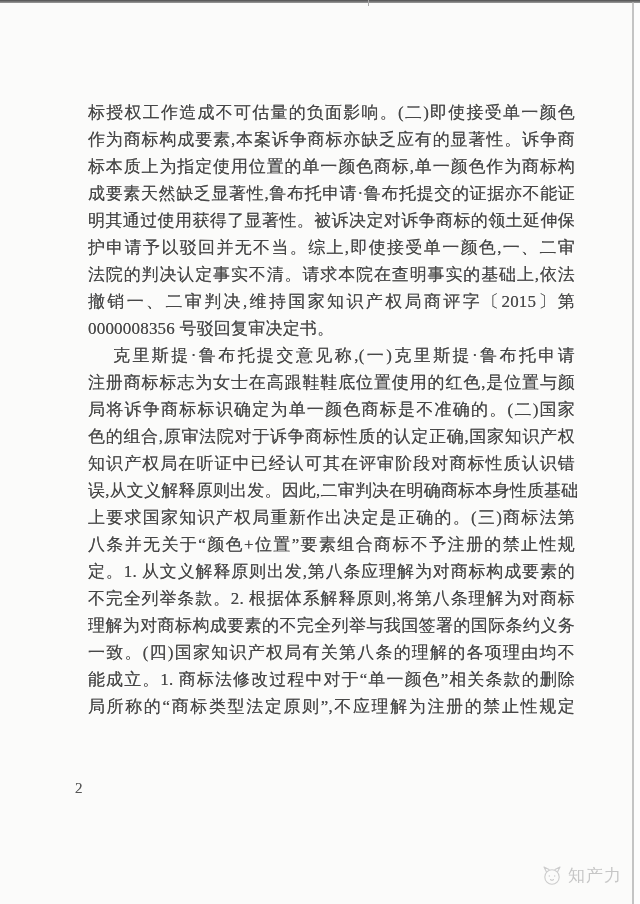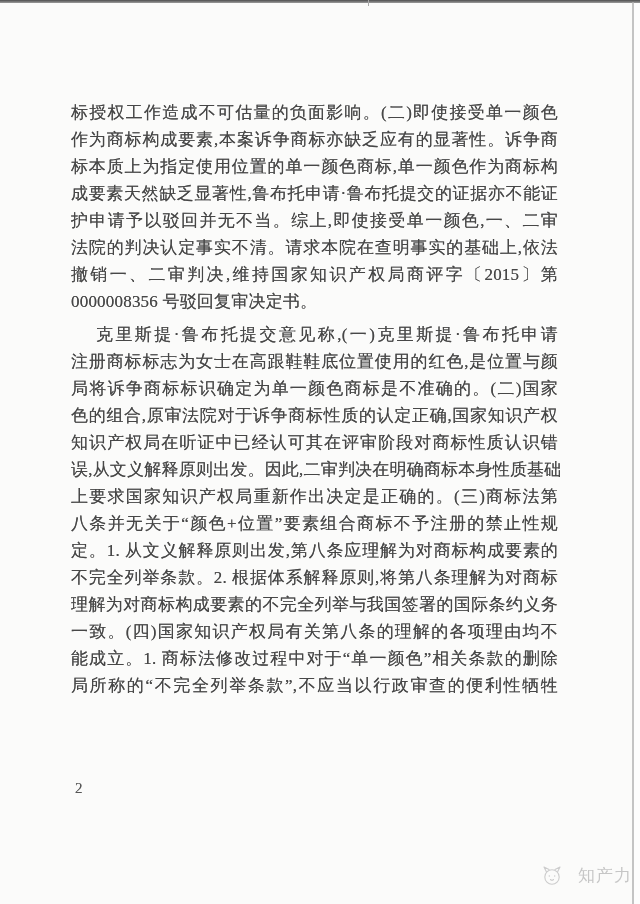--- a/index.html
+++ b/index.html
@@ -41,26 +41,26 @@
     opacity: .75;
   }
   .right-edge-margin {
     position: absolute;
     left: 634px; right: 0; top: 3px; bottom: 0;
     background: #fdfdfd;
   }
   
   .text-block {
     position: absolute;
-    left: 71px;
+    left: 88px;
     top: 99px;
     width: 487px;
     color: var(--text);
   }
-  .para + .para { margin-top: 6px; }
+  .para + .para { margin-top: 0; }
   .line {
     font-size: 17px;
     line-height: 27px;
     height: 27px;
     white-space: nowrap;
     text-align: justify;
     text-align-last: justify;
     text-justify: inter-character;
     letter-spacing: 0.2px;
     text-shadow: 0 0 0.6px rgba(70,70,70,.75);
@@ -75,21 +75,21 @@
     line-height: 18px;
     color: #565656;
     text-shadow: 0 0 0.5px rgba(86,86,86,.6);
   }
   .watermark {
     position: absolute;
     left: 540px;
     top: 864px;
     display: flex;
     align-items: center;
-    gap: 14px;
+    gap: 4px;
     color: var(--watermark);
   }
   .watermark-text {
     font-size: 17px;
     letter-spacing: 1px;
     color: var(--watermark);
     font-family: "Liberation Sans", "DejaVu Sans", sans-serif;
   }
   .logo-icon svg { display: block; }
 </style>
@@ -100,40 +100,41 @@
 <div class="top-edge-tick"></div>
 <div class="right-edge-margin"></div>
 <div class="right-edge-line"></div>
 
 <div class="text-block">
     <div class="para">
       <div class="line">标授权工作造成不可估量的负面影响。(二)即使接受单一颜色</div>
       <div class="line">作为商标构成要素,本案诉争商标亦缺乏应有的显著性。诉争商</div>
       <div class="line">标本质上为指定使用位置的单一颜色商标,单一颜色作为商标构</div>
       <div class="line">成要素天然缺乏显著性,鲁布托申请·鲁布托提交的证据亦不能证</div>
+      <div class="line">明其通过使用获得了显著性。被诉决定对诉争商标的领土延伸保</div>
       <div class="line">护申请予以驳回并无不当。综上,即使接受单一颜色,一、二审</div>
       <div class="line">法院的判决认定事实不清。请求本院在查明事实的基础上,依法</div>
       <div class="line">撤销一、二审判决,维持国家知识产权局商评字〔2015〕第</div>
       <div class="line no-stretch">0000008356 号驳回复审决定书。</div>
     </div>
     <div class="para">
       <div class="line indent">克里斯提·鲁布托提交意见称,(一)克里斯提·鲁布托申请</div>
       <div class="line">注册商标标志为女士在高跟鞋鞋底位置使用的红色,是位置与颜</div>
       <div class="line">局将诉争商标标识确定为单一颜色商标是不准确的。(二)国家</div>
       <div class="line">色的组合,原审法院对于诉争商标性质的认定正确,国家知识产权</div>
       <div class="line">知识产权局在听证中已经认可其在评审阶段对商标性质认识错</div>
       <div class="line">误,从文义解释原则出发。因此,二审判决在明确商标本身性质基础</div>
       <div class="line">上要求国家知识产权局重新作出决定是正确的。(三)商标法第</div>
       <div class="line">八条并无关于“颜色+位置”要素组合商标不予注册的禁止性规</div>
       <div class="line">定。1. 从文义解释原则出发,第八条应理解为对商标构成要素的</div>
       <div class="line">不完全列举条款。2. 根据体系解释原则,将第八条理解为对商标</div>
       <div class="line">理解为对商标构成要素的不完全列举与我国签署的国际条约义务</div>
       <div class="line">一致。(四)国家知识产权局有关第八条的理解的各项理由均不</div>
       <div class="line">能成立。1. 商标法修改过程中对于“单一颜色”相关条款的删除</div>
-      <div class="line">局所称的“不完全列举条款”,不应当以行政审查的便利性牺牲</div>
+      <div class="line">局所称的“商标类型法定原则”,不应理解为注册的禁止性规定</div>
     </div>
   </div>
 
 <div class="page-number">2</div>
 
 <div class="watermark">
   <span class="logo-icon">
     <svg width="24" height="21" viewBox="0 0 24 21" fill="none" stroke="#cccccc" stroke-width="1.1" stroke-linecap="round" stroke-linejoin="round">
       <path d="M6.5 7 L4 2 L9 4.5"></path>
       <path d="M15 4.5 L20 2 L17.5 7"></path>

